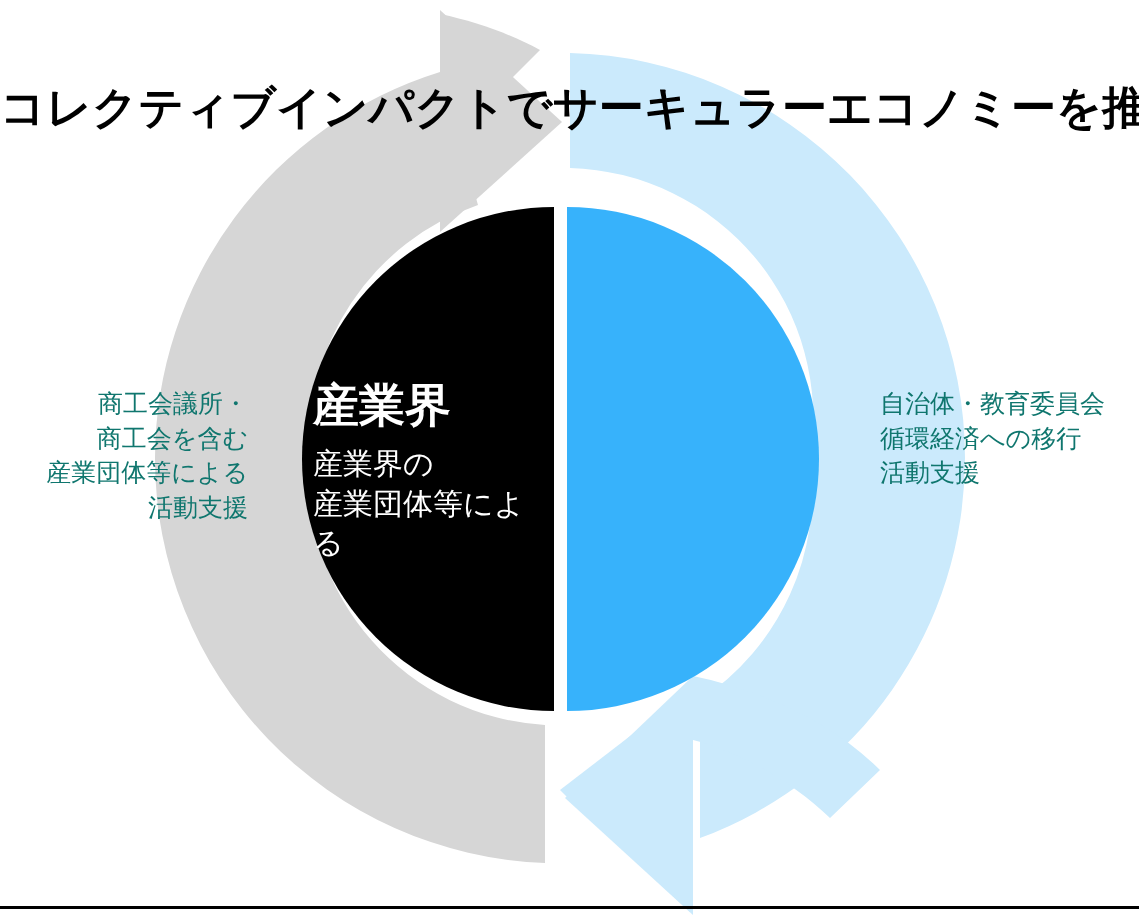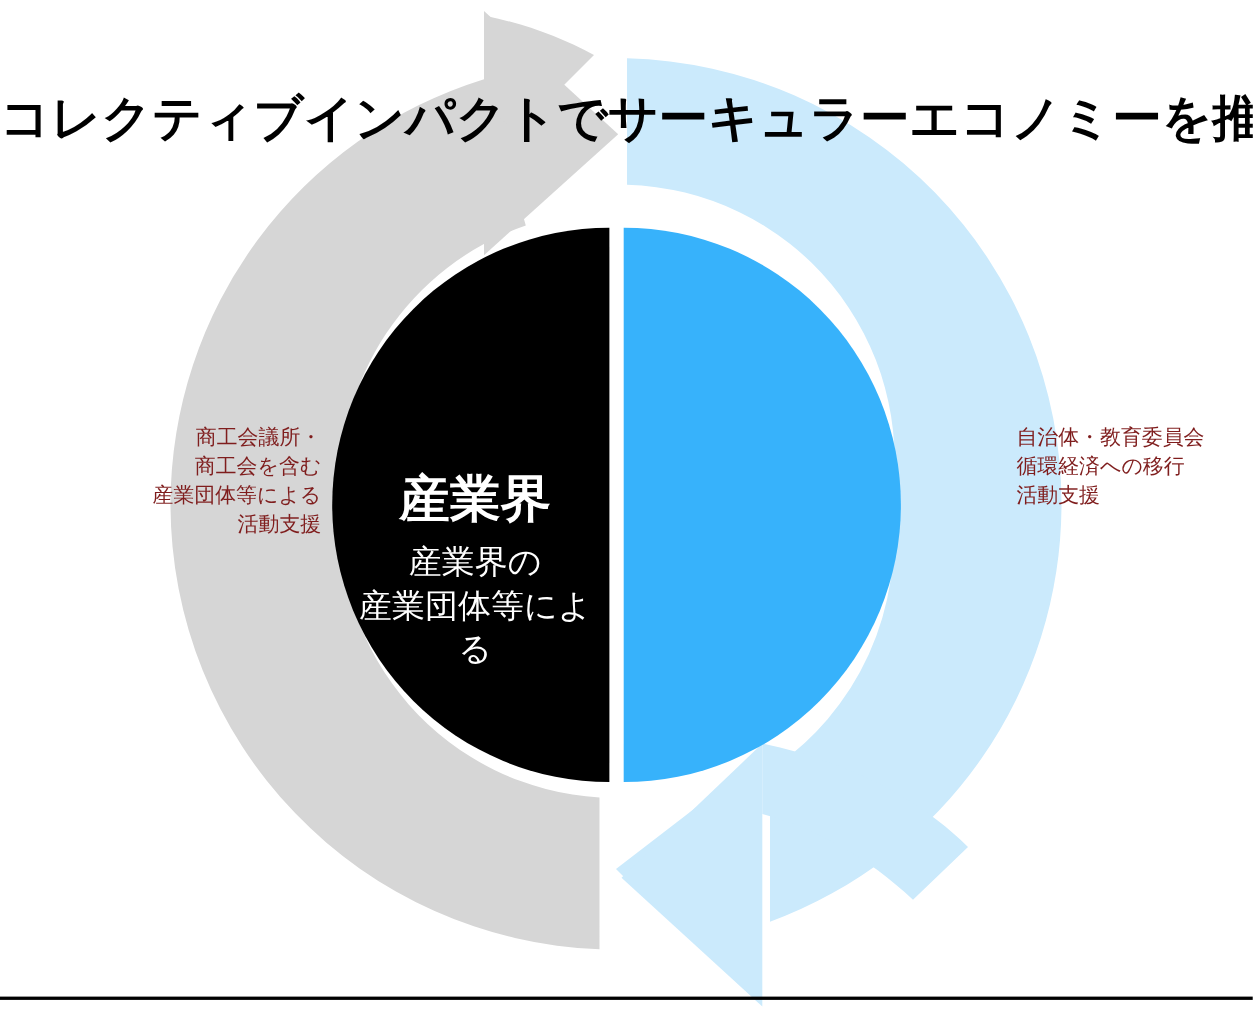--- a/index.html
+++ b/index.html
@@ -37,48 +37,46 @@
     color: #000000;
     letter-spacing: 0px;
     line-height: 1.15;
     white-space: nowrap;
     z-index: 6;
   }
 
   
   .side-caption {
     position: absolute;
-    font-size: 19px;
+    font-size: 25px;
     line-height: 1.38;
-    color: #7f1d1d;
+    color: #0f766e;
     z-index: 6;
     white-space: nowrap;
-    margin-left: 44px;
   }
   #caption-left {
     left: 0px;
     top: 386px;
     width: 248px;
     text-align: right;
   }
   #caption-right {
     left: 880px;
     top: 386px;
     width: 259px;
     text-align: left;
   }
   .side-caption .cap-line { display: block; }
 
   
   .half-text {
     position: absolute;
     z-index: 6;
-    text-align: center;
+    text-align: left;
     color: #ffffff;
-    margin-top: 48px;
   }
   #half-left-text {
     left: 313px;
     top: 378px;
     width: 238px;
   }
   #half-right-text {
     left: 570px;
     top: 378px;
     width: 238px;

